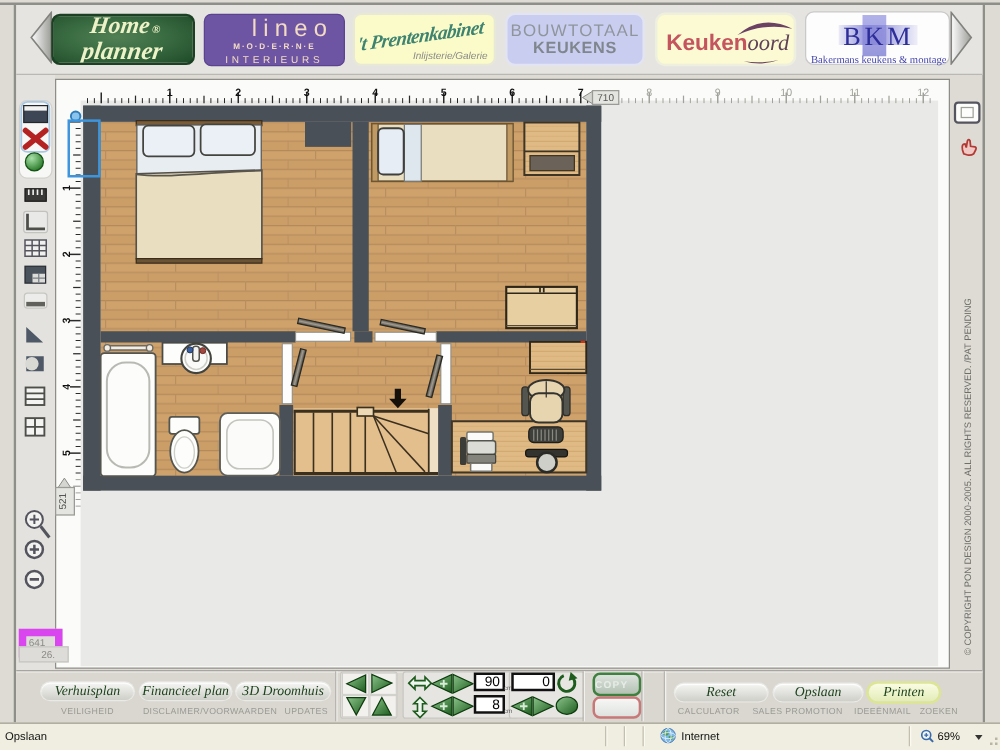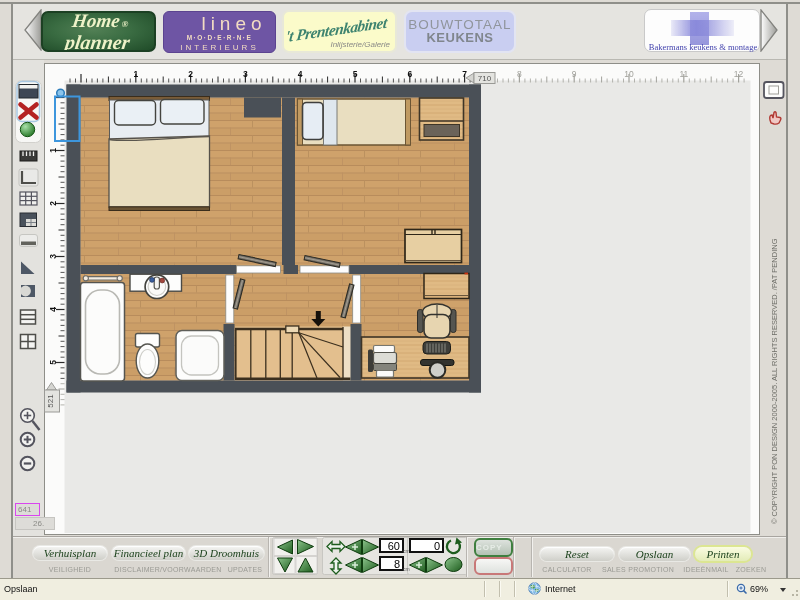--- a/index.html
+++ b/index.html
@@ -57,25 +57,37 @@
        color:#3d836f;font-size:15.5px;transform:rotate(-8deg) skewX(-14deg);font-weight:bold;letter-spacing:-0.5px;">'t Prentenkabinet</div>
   <div style="position:absolute;right:5px;top:28px;font-style:italic;color:#8a8a88;font-size:8px;">Inlijsterie/Galerie</div>
 </div>
 
 <div class="abs" style="left:404px;top:10px;width:112px;height:43px;border-radius:8px;
      background:#c9cef1;border:2px solid #e2e4f2;box-sizing:border-box;text-align:center;">
   <div style="margin-top:5px;font-size:13.5px;letter-spacing:1px;color:#90959c;">BOUWTOTAAL</div>
   <div style="font-size:13px;font-weight:bold;letter-spacing:0.5px;color:#80868d;margin-top:-2px;">KEUKENS</div>
 </div>
 
+<div class="abs" style="left:524px;top:10px;width:113px;height:43px;border-radius:8px;
+     background:#fbfad2;border:2px solid #efefdd;box-sizing:border-box;">
+  <svg class="abs" style="left:62px;top:4px;" width="48" height="13" viewBox="0 0 48 13">
+    <path d="M2,12 Q22,-5 46,7 Q24,2 2,12 Z" fill="#6b4263"></path>
+      </svg>
+  <div style="position:absolute;left:7px;top:12px;font-size:18px;font-weight:bold;color:#c4555e;">Keuken<span style="font-family:'Liberation Serif',serif;font-style:italic;font-weight:normal;color:#5f4158;">oord</span></div>
+  <svg class="abs" style="left:68px;top:35px;" width="30" height="6" viewBox="0 0 30 6">
+    <path d="M1,2 Q15,6 29,1 Q15,4 1,2 Z" fill="#6b4263"></path>
+      </svg>
+</div>
 
 <div class="abs" style="left:644px;top:9px;width:116px;height:43px;border-radius:7px;
      background:#fdfdfd;border:1px solid #c9c9c9;box-sizing:border-box;">
   <div style="position:absolute;left:45px;top:2px;width:19px;height:33px;background:linear-gradient(#a0a0e6,#7d7dd4);opacity:0.8;filter:blur(0.5px);"></div>
   <div style="position:absolute;left:26px;top:10px;width:63px;height:16px;background:linear-gradient(90deg,rgba(130,130,220,0.15),#8a8ada 40%,rgba(135,135,218,0.12));filter:blur(0.5px);"></div>
+  <div style="position:absolute;left:0;top:7px;width:116px;text-align:center;font-family:'Liberation Serif',serif;
+       font-size:21px;color:#2e2e9a;letter-spacing:3px;">BKM</div>
   <div style="position:absolute;left:0;top:32px;width:116px;text-align:center;font-family:'Liberation Serif',serif;
        font-size:8.5px;color:#4343ad;white-space:nowrap;">Bakermans keukens &amp; montage</div>
 </div>
 
 <svg class="abs" style="left:759px;top:9px;" width="20" height="43">
  <polygon points="2,1 2,42 18,21" fill="url(#arrg)" stroke="#82827e" stroke-width="1.3"></polygon>
 </svg>
 
 <div class="abs" style="left:13px;top:60px;width:31px;height:518px;background:#e3e2de;"></div>
 
@@ -608,21 +620,21 @@
 
  <polygon points="155.5,21.5 155.5,36.5 139.5,29" fill="url(#tg)" stroke="#0e3c0e" stroke-width="1"></polygon>
  <line x1="146" y1="29" x2="152" y2="29" stroke="#d8ecd8" stroke-width="1.5"></line>
       <line x1="149" y1="26" x2="149" y2="32" stroke="#d8ecd8" stroke-width="1.5"></line>
 
  <polygon points="156.5,21.5 156.5,36.5 172.5,29" fill="url(#tg)" stroke="#0e3c0e" stroke-width="1"></polygon>
 
  <ellipse cx="183.5" cy="28.5" rx="8.5" ry="7" fill="url(#tg)" stroke="#0e3c0e" stroke-width="1"></ellipse>
 </svg>
 
-<div class="inp" style="left:379px;top:538px;width:19px;height:11px;">60</div>
+<div class="inp" style="left:379px;top:538px;width:19px;height:11px;">90</div>
 <div class="abs" style="left:403px;top:548px;font-size:5px;color:#555;">cm</div>
 
 <div class="inp" style="left:379px;top:556px;width:19px;height:11px;">8</div>
 <div class="abs" style="left:403px;top:566px;font-size:5px;color:#555;">cm</div>
 
 <div class="inp" style="left:409px;top:538px;width:29px;height:11px;">0</div>
 
 <div class="abs" style="left:474px;top:538px;width:35px;height:15px;border-radius:6px;border:2px solid #3f7f3f;
      background:linear-gradient(#dde2dd,#b4c2b4);text-align:left;font-size:8px;font-weight:bold;
      color:#e6ece6;letter-spacing:1px;line-height:15px;">COPY</div>
@@ -782,19 +794,19 @@
   <line x1="10.8" y1="379.5" x2="18.2" y2="379.5" stroke-width="2"></line>
   <line x1="14.5" y1="375.8" x2="14.5" y2="383.2" stroke-width="2"></line>
  </g>
 
  <g stroke="#54545e" fill="#f2f2f0">
   <circle cx="14.5" cy="403.5" r="6.8" stroke-width="2"></circle>
   <line x1="10.8" y1="403.5" x2="18.2" y2="403.5" stroke-width="2.2"></line>
  </g>
 </svg>
 
-<div class="abs" style="left:15px;top:503px;width:21px;height:11px;background:#dddcd8;border:1px solid #d946ef;
+<div class="abs" style="left:15px;top:503px;width:21px;height:11px;background:#dddcd8;border:6px solid #d946ef;
      font-size:8px;color:#8a8a86;line-height:11px;padding-left:2px;">641</div>
 
 <div class="abs" style="left:15px;top:517px;width:21px;height:11px;background:#dddcd8;border:1px solid #c6c5c1;
      font-size:8px;color:#8a8a86;line-height:11px;padding-left:17px;">26.</div>
 
 </div>
 
 </body></html>

